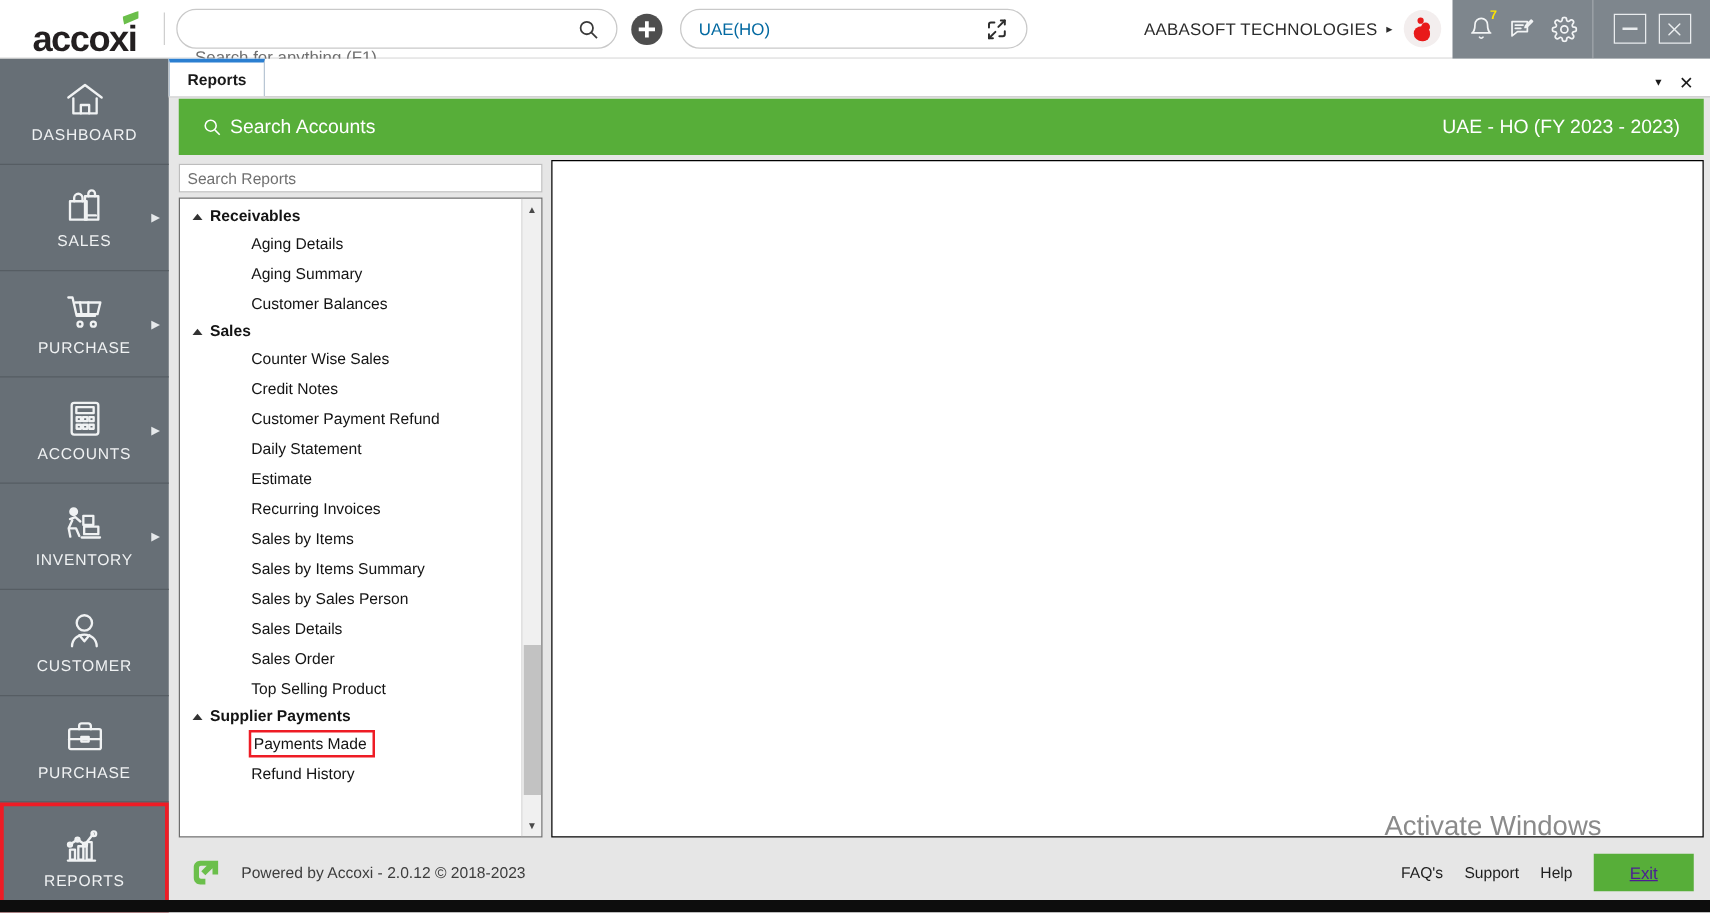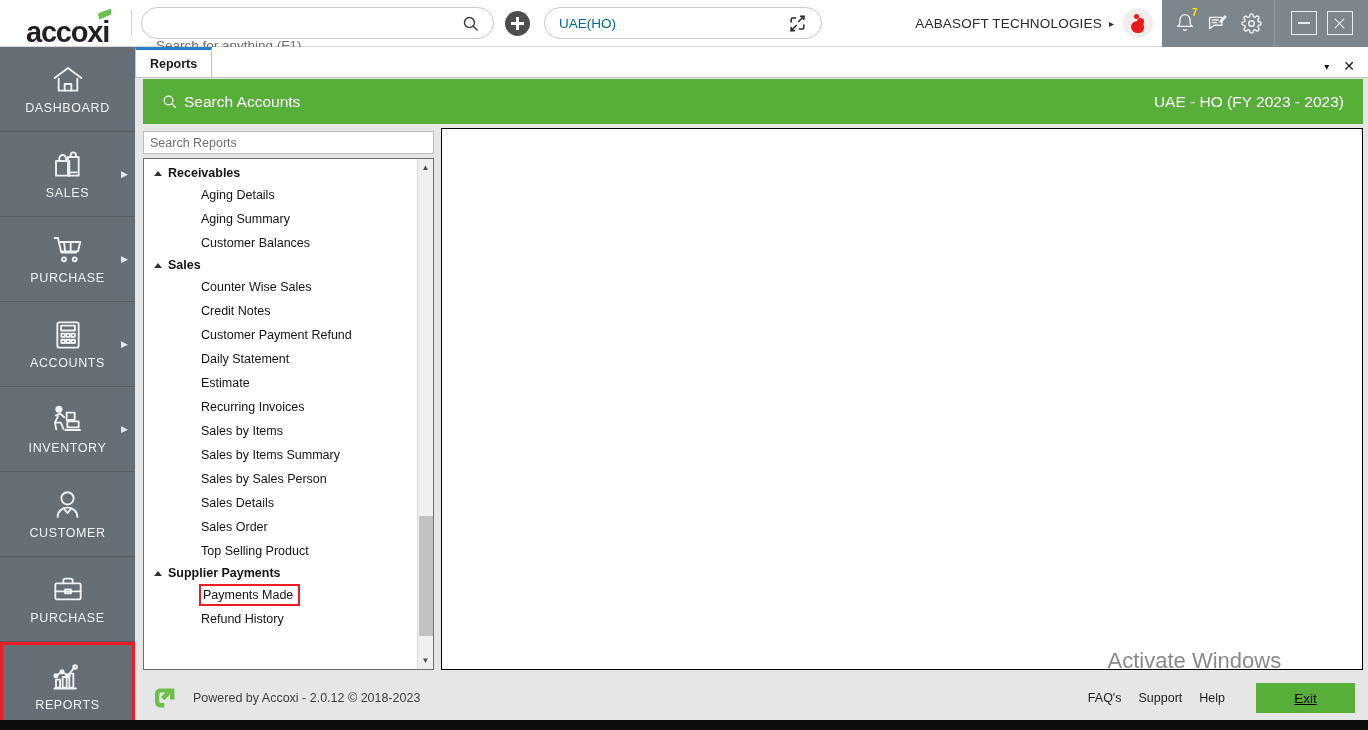--- a/index.html
+++ b/index.html
@@ -281,23 +281,23 @@
   .footer-logo svg { display: block; }
   .footer-text {
     margin-left: 14px; font-size: 12.5px; color: #3d3d3d;
   }
   .footer-links {
     margin-left: auto; display: flex; align-items: center; gap: 17px;
     padding-right: 8px; font-size: 12.5px; color: #1e1e1e;
   }
   .footer-links span { cursor: pointer; }
   .exit-btn {
-    margin-left: 14px;
-    width: 99px; height: 30px; background: #57ae39;
-    color: #000000; font-size: 13.5px;
+    margin-left: 0;
+    width: 80px; height: 30px; background: #57ae39;
+    color: #4c1d95; font-size: 13.5px;
     display: flex; align-items: center; justify-content: center;
     cursor: pointer;
   }
   .exit-btn u { text-decoration: underline; }
   .bottom-strip {
     position: absolute; left: 0; bottom: 0;
     width: 1368px; height: 10px; background: #0d0d0d;
   }
 
   

